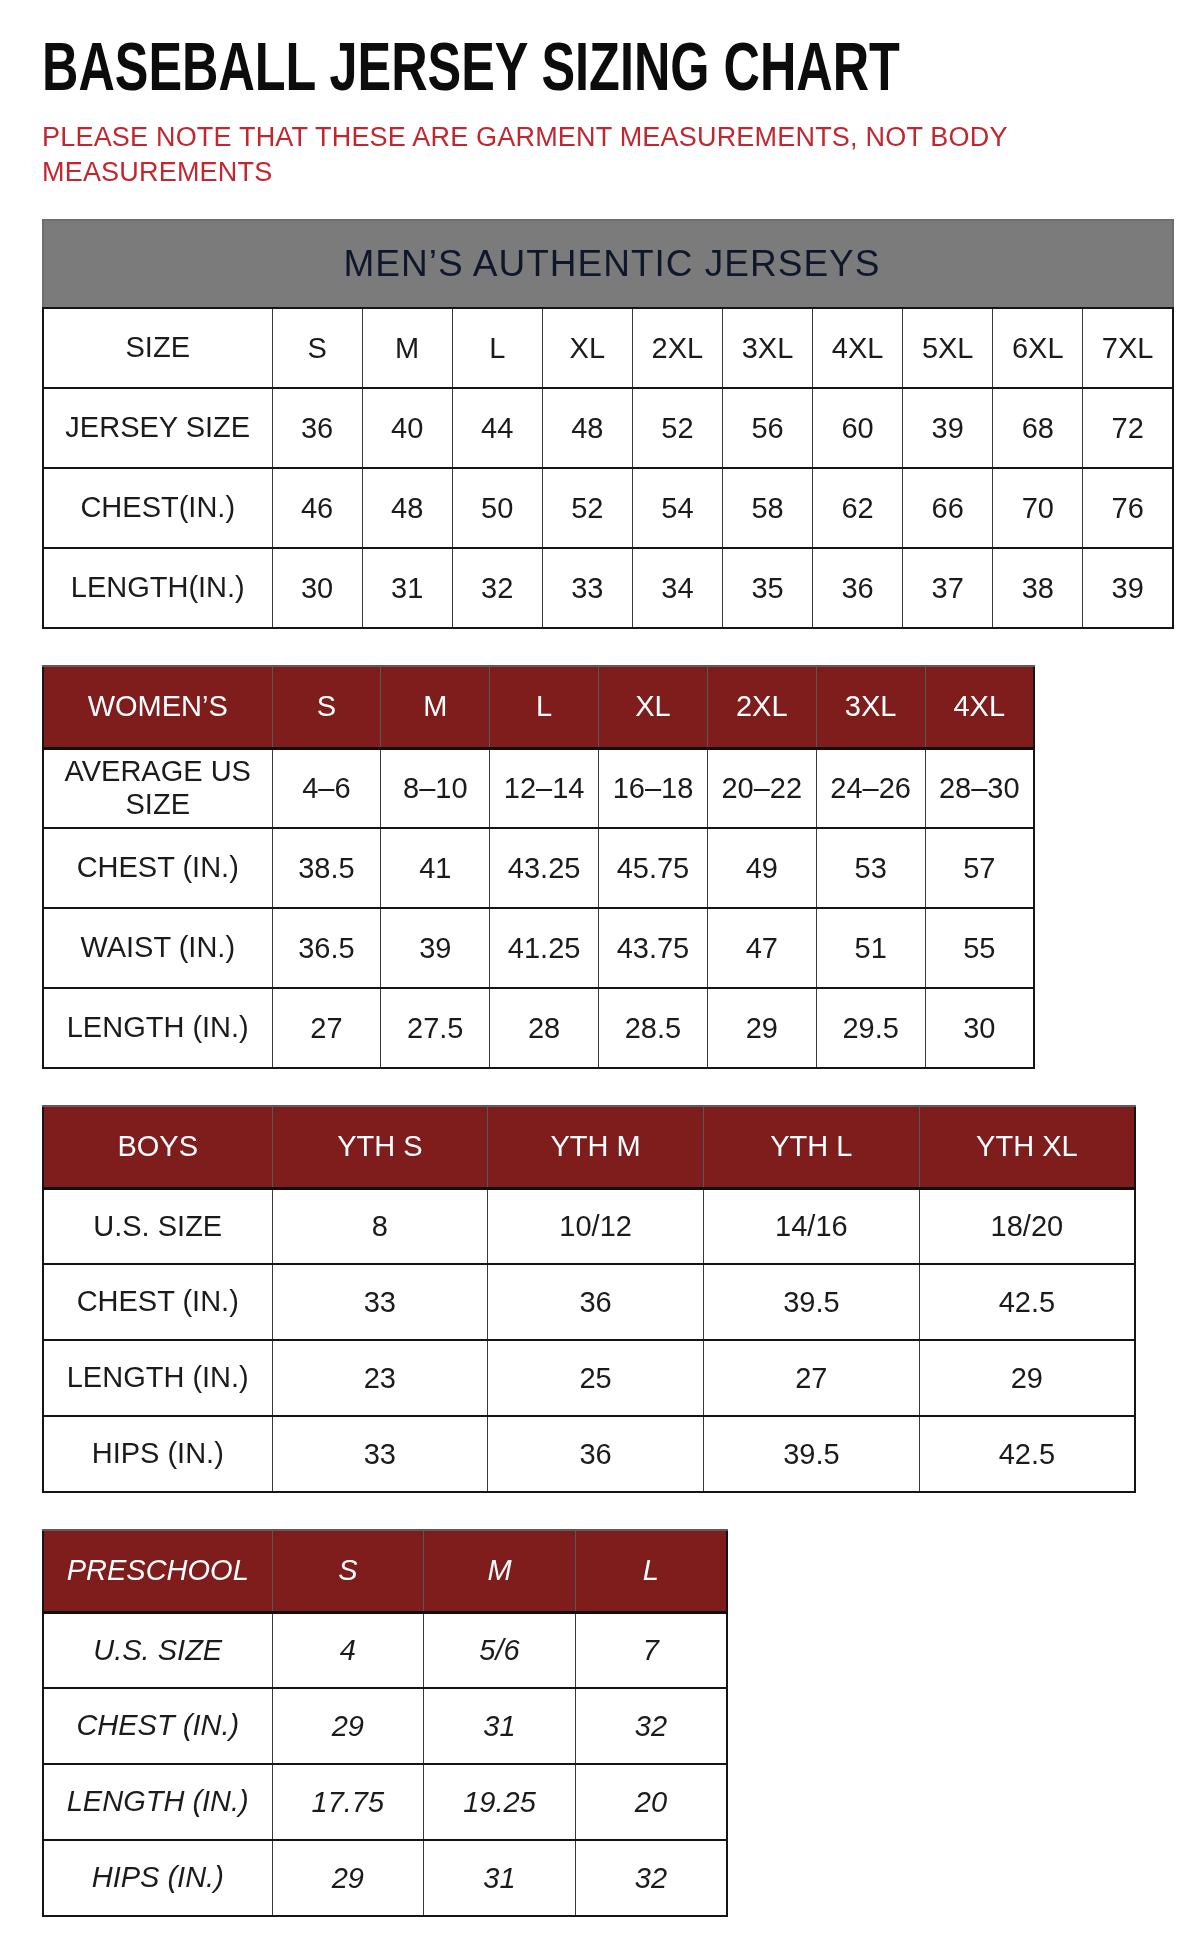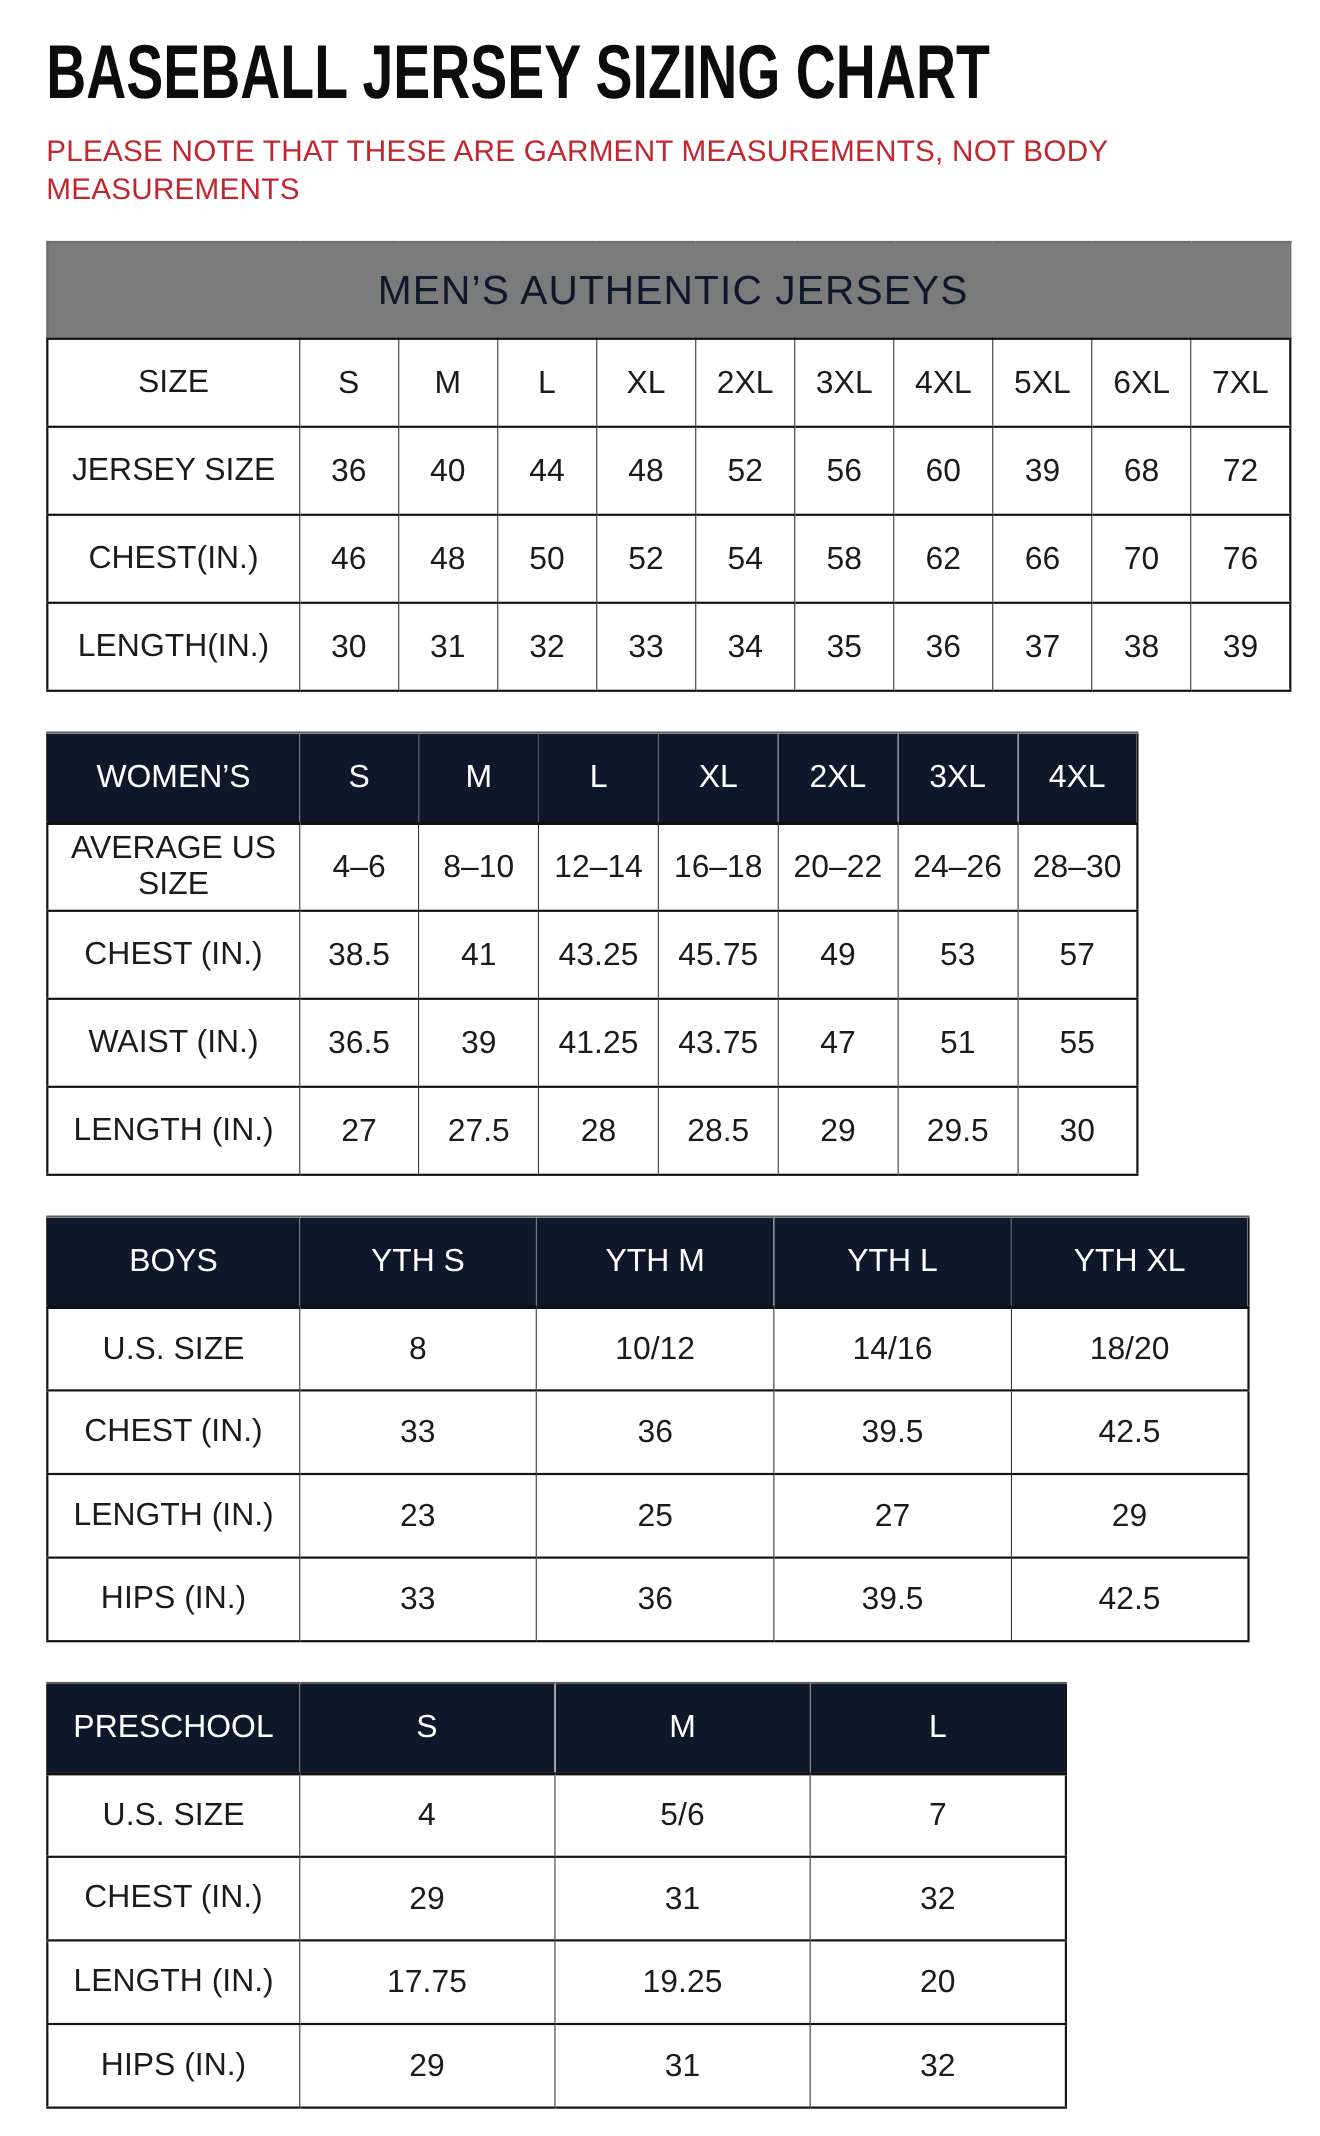--- a/index.html
+++ b/index.html
@@ -35,21 +35,21 @@
 
   table {
     border-collapse:collapse;
     table-layout:fixed;
     margin:0 0 36px 0;
     border:2px solid #151515;
   }
   .tbl-mens      { width:1132px; }
   .tbl-womens    { width:993px;  }
   .tbl-boys      { width:1094px;  }
-  .tbl-preschool { width:928px;  }
+  .tbl-preschool { width:686px;font-style:italic;  }
   col.c-label { width:229px; }
 
   th, td {
     border:1px solid #3a3a3a;
     border-top:2px solid #151515;
     border-bottom:2px solid #151515;
     text-align:center;
     vertical-align:middle;
     font-size:29px;
     font-weight:normal;
@@ -64,21 +64,21 @@
     color:#0f172a;
     font-size:37px;
     height:86px;
     border:2px solid #6e6e6e;
     border-bottom:2px solid #151515;
     letter-spacing:1px;
     padding-left:12px;
   }
   tr.gray-head { height:82px; }
   tr.gray-head th {
-    background:#0f172a;
+    background:#7f1d1d;
     color:#ffffff;
     border-left:1px solid #575757;
     border-right:1px solid #575757;
     border-top:2px solid #5c5c5c;
     border-bottom:3px solid #101010;
   }
   .label-col { line-height:1.15; }
 </style>
 </head>
 <body>

